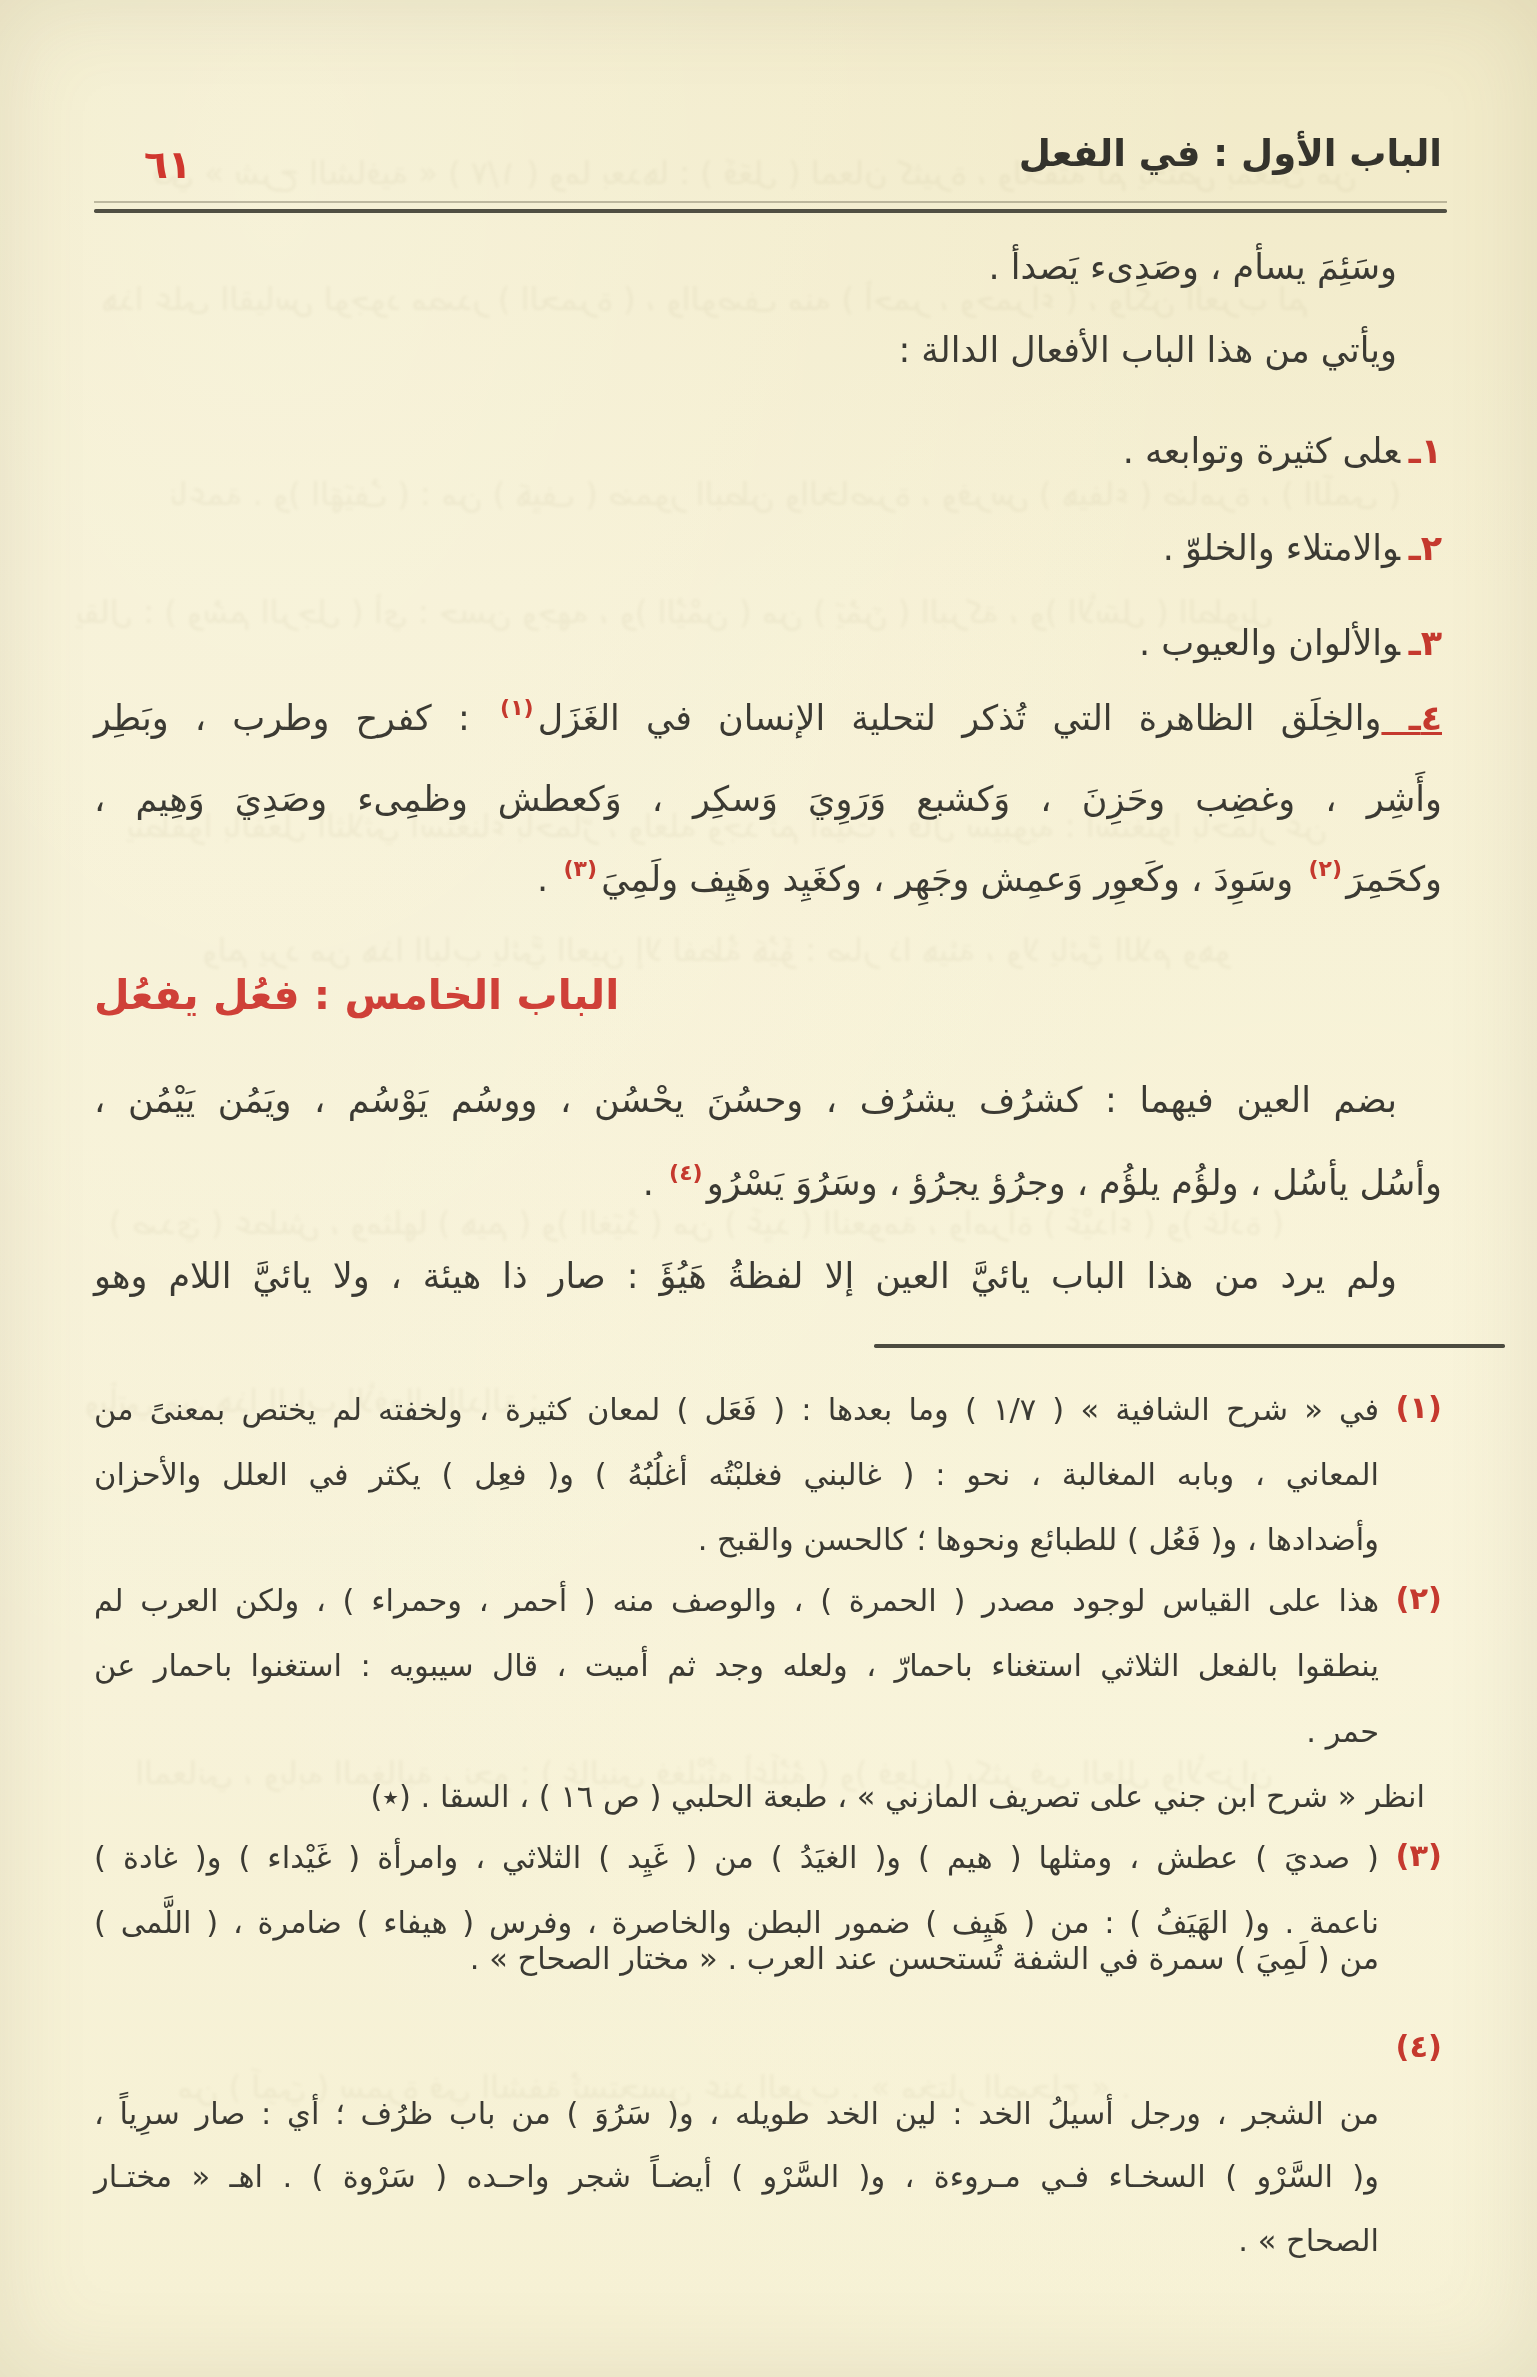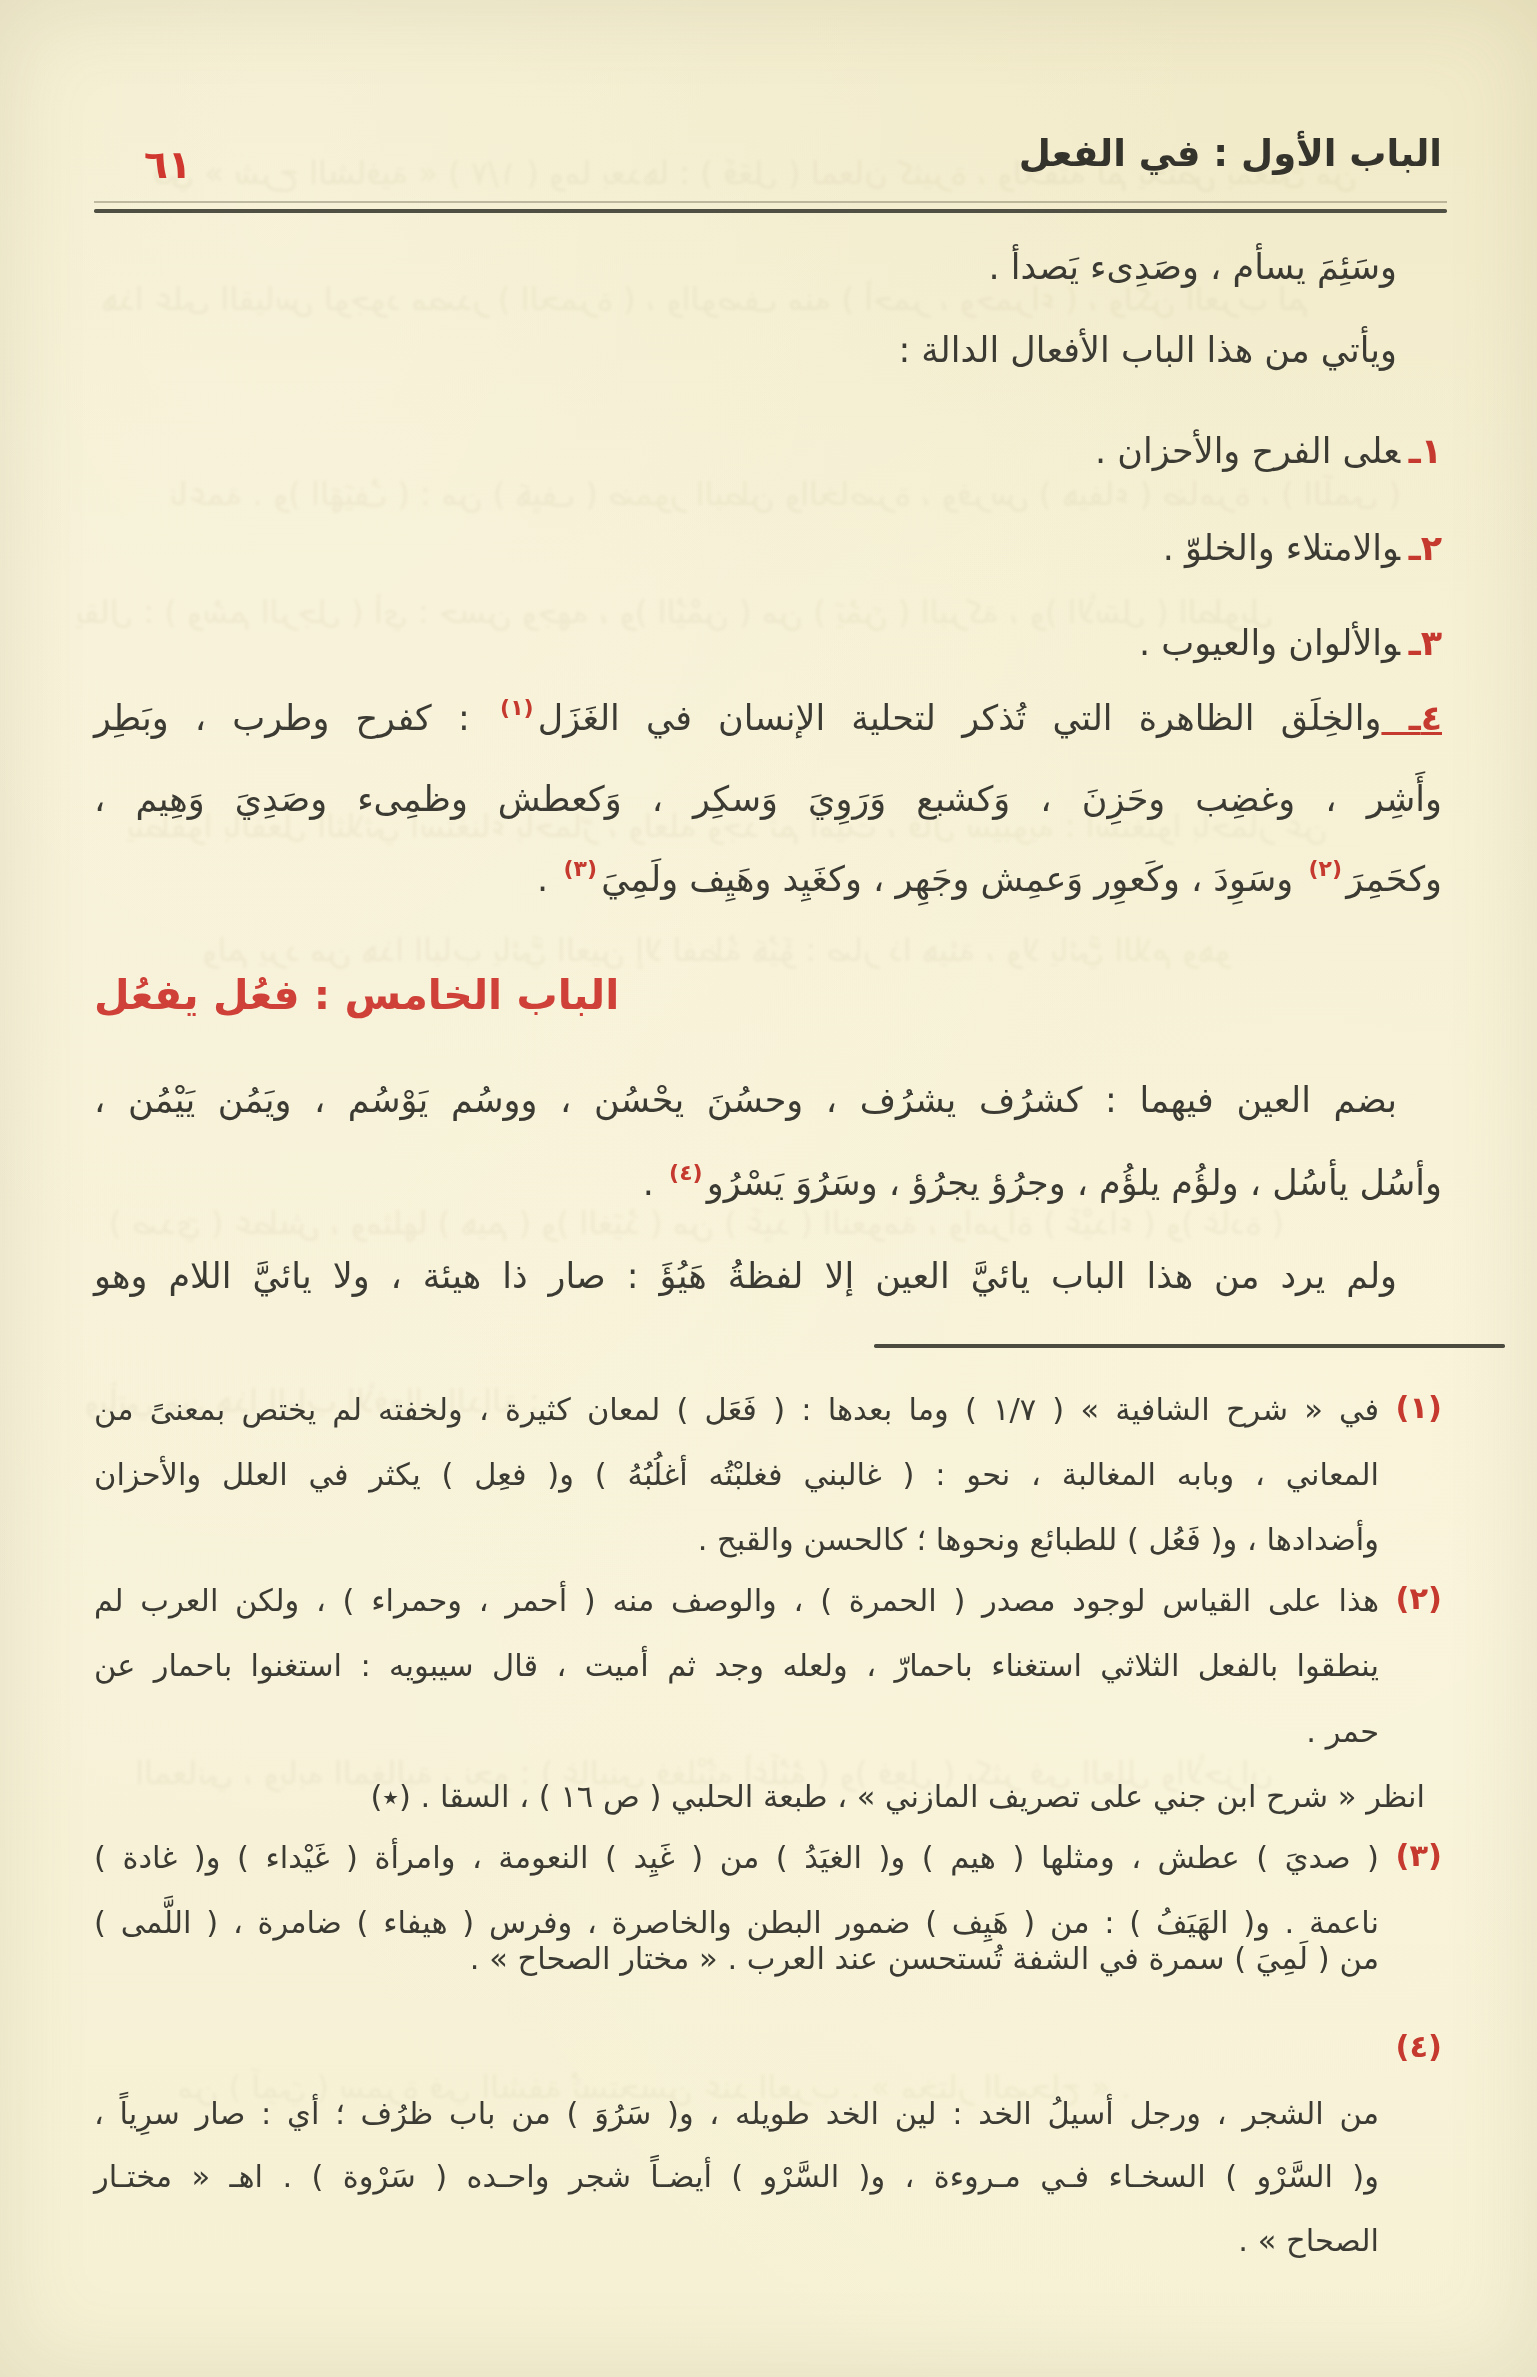--- a/index.html
+++ b/index.html
@@ -59,21 +59,21 @@
   <div class="ghost" style="top:2068px;left:178px;">من ( لَمِيَ ) سمرة في الشفة تُستحسن عند العرب . « مختار الصحاح » .</div>
 
   <div class="chapter-title">الباب الأول : في الفعل</div>
   <div class="page-number">٦١</div>
   <div class="rule-thin"></div>
   <div class="rule-thick"></div>
 
   <div class="line bli ra" style="top:242px;">وسَئِمَ يسأم ، وصَدِىء يَصدأ .</div>
   <div class="line bli ra" style="top:325px;">ويأتي من هذا الباب الأفعال الدالة :</div>
 
-  <div class="line bl ra" style="top:426px;"><span class="li-num">١ـ</span><span>على الفرح والأحزان .</span></div>
+  <div class="line bl ra" style="top:426px;"><span class="li-num">١ـ</span><span>على كثيرة وتوابعه .</span></div>
   <div class="line bl ra" style="top:523px;"><span class="li-num">٢ـ</span><span>والامتلاء والخلوّ .</span></div>
   <div class="line bl ra" style="top:618px;"><span class="li-num">٣ـ</span><span>والألوان والعيوب .</span></div>
 
   <div class="line bl j" style="top:693px;"><span class="seg-num">٤ـ </span><span>والخِلَق الظاهرة التي تُذكر لتحلية الإنسان في الغَزَل</span><span class="seg-sup">(١)</span><span> : كفرح وطرب ، وبَطِر</span></div>
   <div class="line bl j" style="top:774px;"><span>وأَشِر ، وغضِب وحَزِنَ ، وَكشبع وَرَوِيَ وَسكِر ، وَكعطش وظمِىء وصَدِيَ وَهِيم ،</span></div>
   <div class="line bl ra" style="top:854px;"><span>وكحَمِرَ</span><span class="seg-sup">(٢)</span><span> وسَوِدَ ، وكَعوِر وَعمِش وجَهِر ، وكغَيِد وهَيِف ولَمِيَ</span><span class="seg-sup">(٣)</span><span> .</span></div>
 
   <div class="section-heading">الباب الخامس : فعُل يفعُل</div>
 
   <div class="line bli j" style="top:1075px;"><span>بضم العين فيهما : كشرُف يشرُف ، وحسُنَ يحْسُن ، ووسُم يَوْسُم ، ويَمُن يَيْمُن ،</span></div>
@@ -87,21 +87,21 @@
   <div class="line fl j" style="top:1453px;">المعاني ، وبابه المغالبة ، نحو : ( غالبني فغلبْتُه أغلُبُهُ ) و( فعِل ) يكثر في العلل والأحزان</div>
   <div class="line fl ra" style="top:1518px;">وأضدادها ، و( فَعُل ) للطبائع ونحوها ؛ كالحسن والقبح .</div>
 
   <div class="fn-num" style="top:1581px;">(٢)</div>
   <div class="line fl j" style="top:1579px;">هذا على القياس لوجود مصدر ( الحمرة ) ، والوصف منه ( أحمر ، وحمراء ) ، ولكن العرب لم</div>
   <div class="line fl j" style="top:1644px;">ينطقوا بالفعل الثلاثي استغناء باحمارّ ، ولعله وجد ثم أميت ، قال سيبويه : استغنوا باحمار عن</div>
   <div class="line fl ra" style="top:1710px;">حمر .</div>
   <div class="line fl4 ra" style="top:1775px;">انظر « شرح ابن جني على تصريف المازني » ، طبعة الحلبي ( ص ١٦ ) ، السقا . (٭)</div>
 
   <div class="fn-num" style="top:1838px;">(٣)</div>
-  <div class="line fl j" style="top:1836px;">( صديَ ) عطش ، ومثلها ( هيم ) و( الغيَدُ ) من ( غَيِد ) النعومة ، وامرأة ( غَيْداء ) و( غادة )</div>
+  <div class="line fl j" style="top:1836px;">( صديَ ) عطش ، ومثلها ( هيم ) و( الغيَدُ ) من ( غَيِد ) الثلاثي ، وامرأة ( غَيْداء ) و( غادة )</div>
   <div class="line fl j" style="top:1901px;">ناعمة . و( الهَيَفُ ) : من ( هَيِف ) ضمور البطن والخاصرة ، وفرس ( هيفاء ) ضامرة ، ( اللَّمى )</div>
   <div class="line fl ra" style="top:1896px;margin-top:41px;">من ( لَمِيَ ) سمرة في الشفة تُستحسن عند العرب . « مختار الصحاح » .</div>
 
   <div class="fn-num" style="top:2029px;">(٤)</div>
   <div class="line fl j" style="top:2092px;">من الشجر ، ورجل أسيلُ الخد : لين الخد طويله ، و( سَرُوَ ) من باب ظرُف ؛ أي : صار سرِياً ،</div>
   <div class="line fl j" style="top:2155px;">و( السَّرْو ) السخـاء فـي مـروءة ، و( السَّرْو ) أيضـاً شجر واحـده ( سَرْوة ) . اهـ « مختـار</div>
   <div class="line fl ra" style="top:2219px;">الصحاح » .</div>
 
 </div>
 

